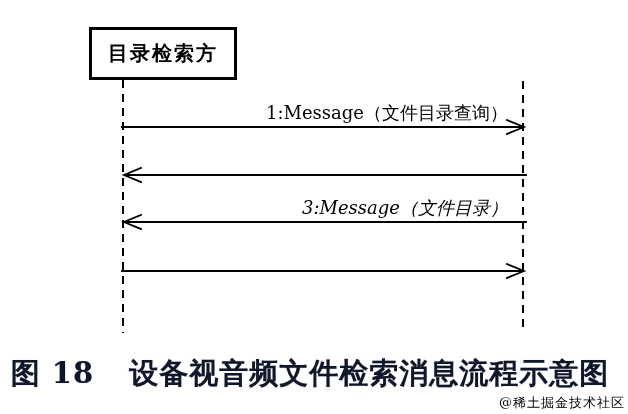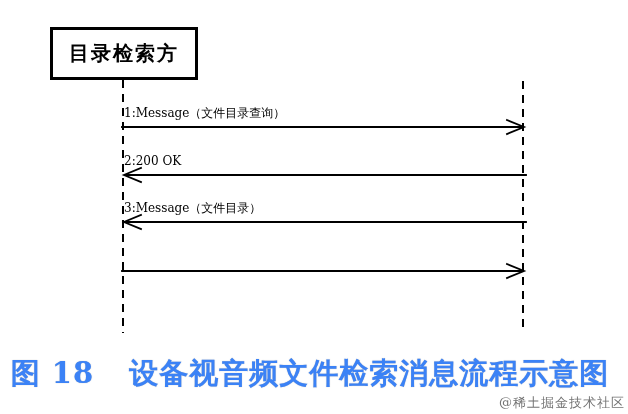--- a/index.html
+++ b/index.html
@@ -20,45 +20,46 @@
     position: absolute;
     border: 3px solid #000;
     background: #fff;
     display: flex;
     align-items: center;
     justify-content: center;
     font-size: 20px;
     font-weight: bold;
     letter-spacing: 2px;
     box-sizing: border-box;
+    margin-left: 39px;
   }
   .actor.left  { left: 50px;  top: 27px; width: 148px; height: 53px; }
   .actor.right { left: 452px; top: 28px; width: 145px; height: 53px; }
 
   .lifeline {
     position: absolute;
     width: 2px;
     background: repeating-linear-gradient(
       to bottom, #000 0px, #000 8px, transparent 8px, transparent 14px);
   }
   .lifeline.left  { left: 122px; top: 80px; height: 253px; }
   .lifeline.right { left: 522px; top: 81px; height: 252px; }
 
   .msg-label {
     position: absolute;
-    left: 124px;
+    left: 108px;
     width: 400px;
-    text-align: left;
-    font-size: 12px;
+    text-align: right;
+    font-size: 18px;
     line-height: 24px;
     white-space: nowrap;
   }
   .msg-label.l1 { top: 101px; }
   .msg-label.l2 { top: 149px; }
-  .msg-label.l3 { top: 196px; }
+  .msg-label.l3 { top: 196px; font-style: italic; }
   .msg-label.l4 { top: 245px; }
 
   .arrow {
     position: absolute;
     left: 121px;
     width: 406px;
     height: 18px;
   }
   .arrow.a1 { top: 118px; }
   .arrow.a2 { top: 166px; }
@@ -74,33 +75,33 @@
 
   .caption {
     position: absolute;
     left: 0;
     top: 352px;
     width: 620px;
     text-align: center;
     font-size: 29px;
     line-height: 42px;
     font-weight: bold;
-    color: #3b82f6;
+    color: #0f172a;
     letter-spacing: 1px;
     white-space: nowrap;
     text-shadow: 0 0 1px rgba(120,120,120,0.55);
   }
   .caption .fig-title { margin-left: 24px; }
 
   .watermark {
     position: absolute;
     right: 3px;
     top: 394px;
     font-size: 13px;
-    color: #737373;
+    color: #000000;
     letter-spacing: 1px;
   }
 </style>
 </head>
 <body>
 
 <div class="stage">
 
   <div class="actor left">
     <span>目录检索方</span>
@@ -110,21 +111,20 @@
   <div class="lifeline right"></div>
 
   <div class="msg-label l1">1:Message（文件目录查询）</div>
   <div class="arrow a1">
     <svg width="406" height="18" viewBox="0 0 406 18">
       <line x1="1" y1="9" x2="402" y2="9"></line>
       <polyline points="386,2 403,9 386,16"></polyline>
     </svg>
   </div>
 
-  <div class="msg-label l2">2:200 OK</div>
   <div class="arrow a2">
     <svg width="406" height="18" viewBox="0 0 406 18">
       <line x1="4" y1="9" x2="405" y2="9"></line>
       <polyline points="20,2 3,9 20,16"></polyline>
     </svg>
   </div>
 
   <div class="msg-label l3">3:Message（文件目录）</div>
   <div class="arrow a3">
     <svg width="406" height="18" viewBox="0 0 406 18">

